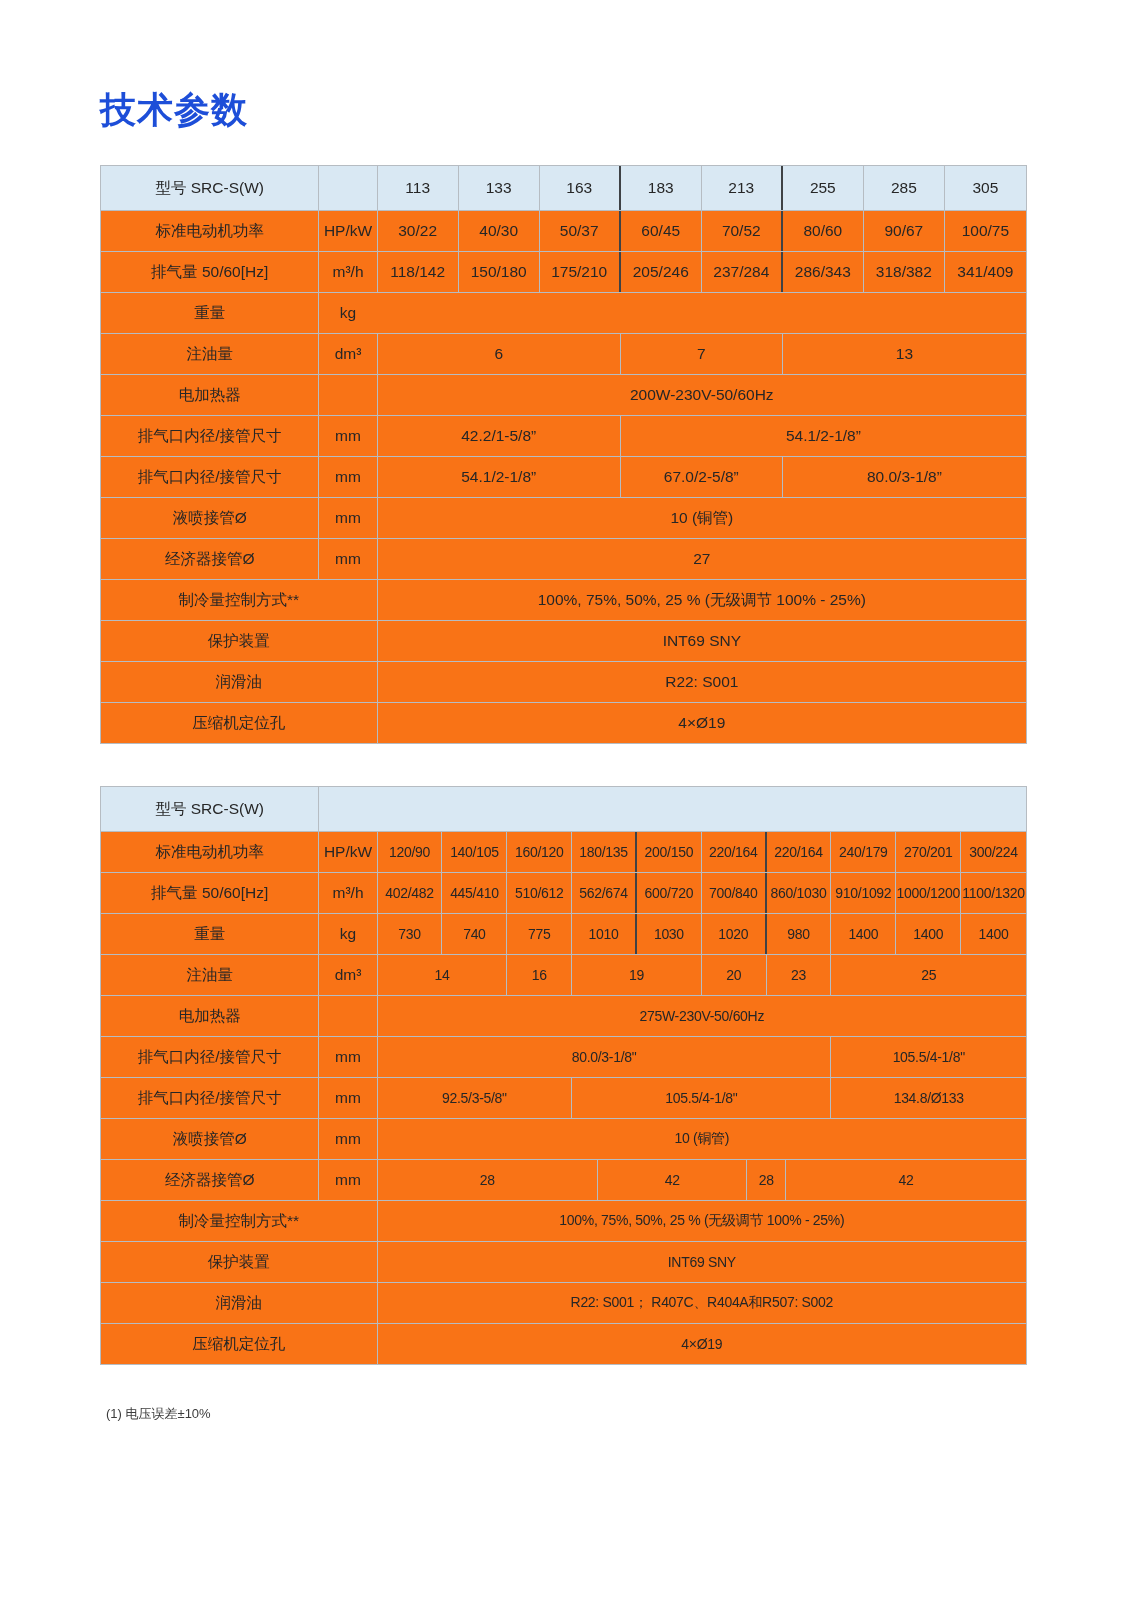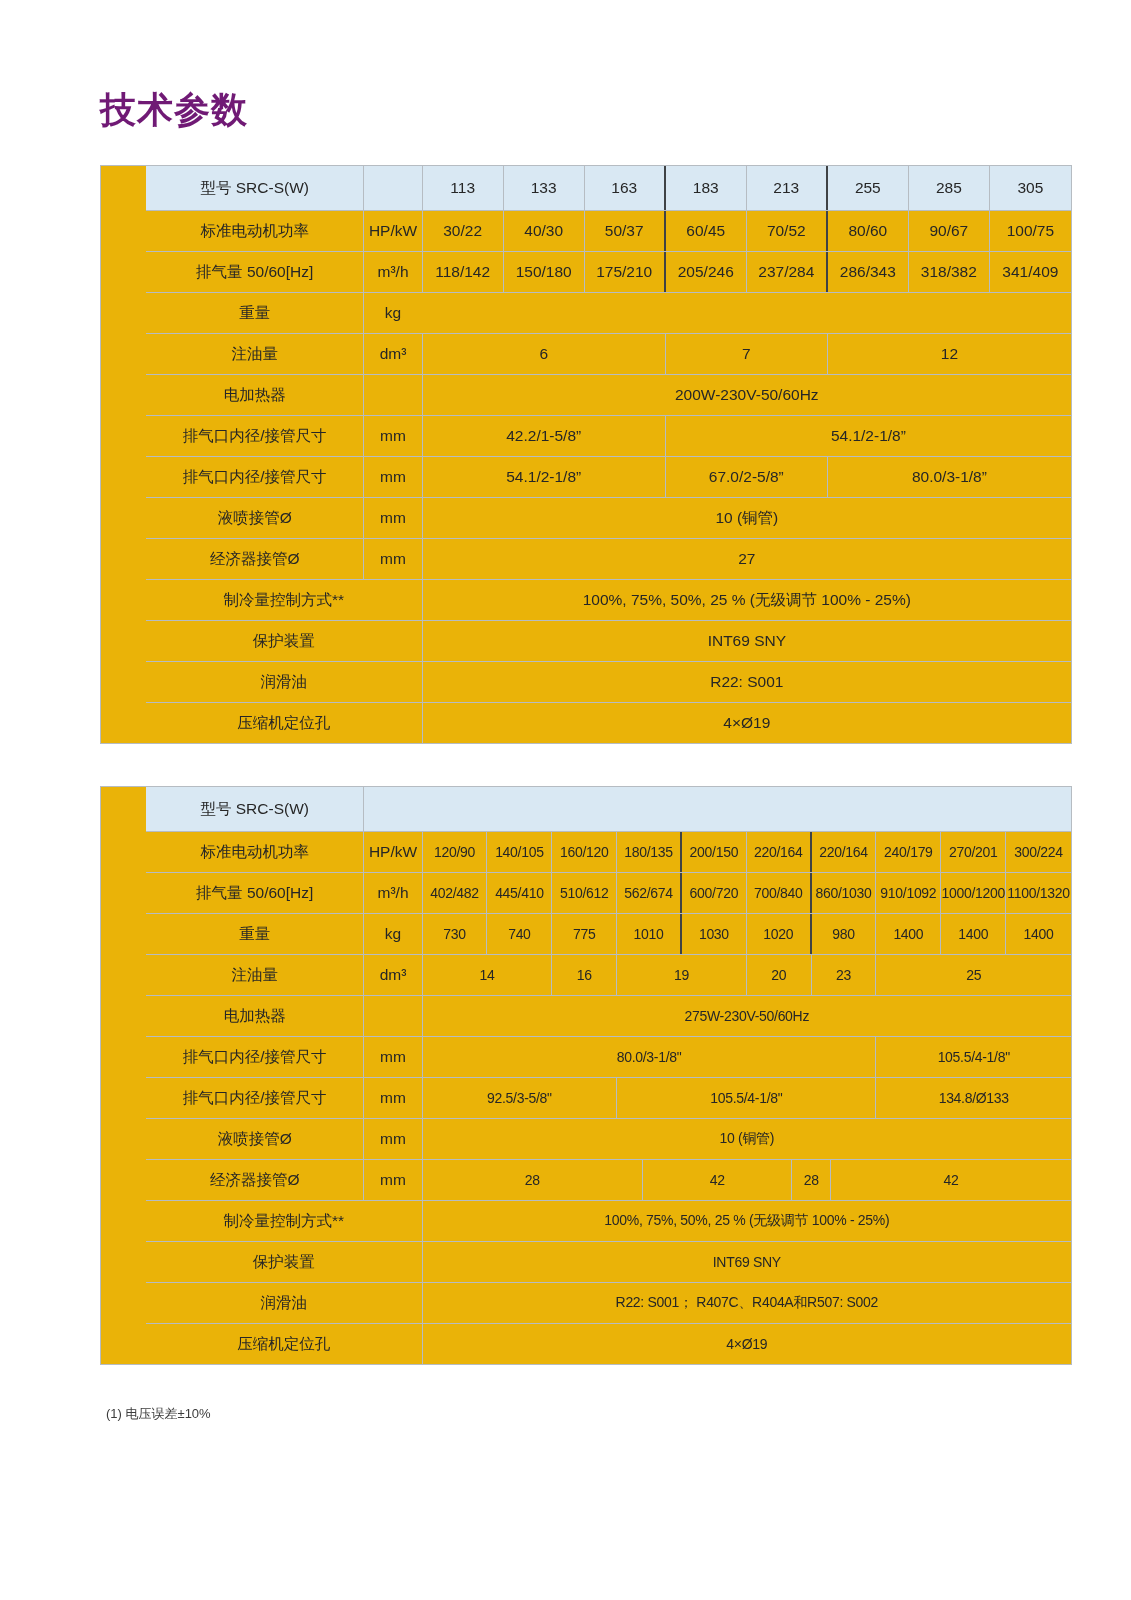--- a/index.html
+++ b/index.html
@@ -9,24 +9,24 @@
     --tc:#262626;          
   }
   html,body{margin:0;padding:0;background:#e8e8e8;}
   .page{
     width:1131px;height:1600px;background:#ffffff;margin:0 auto;
     font-family:"Liberation Sans","DejaVu Sans",sans-serif;
     color:var(--tc);box-sizing:border-box;
     padding:86px 106px 0 100px;
   }
   .page-title{
-    font-size:36px;font-weight:700;color:#701a75;margin:0 0 30px 0;
+    font-size:36px;font-weight:700;color:#1d4ed8;margin:0 0 30px 0;
     letter-spacing:1px;
   }
-  .spec-table{border:1px solid var(--bc);width:925px;background:#eab308;padding-left:45px;}
+  .spec-table{border:1px solid var(--bc);width:925px;background:#f97316;}
   .spec-table + .spec-table{margin-top:42px;}
   .trow{display:flex;height:40px;align-items:stretch;}
   .trow.thead{height:44px;background:var(--hbg);}
   .trow + .trow{border-top:1px solid var(--bc);}
   .tcell{
     display:flex;align-items:center;justify-content:center;
     box-sizing:border-box;font-size:15.5px;color:var(--tc);
     white-space:nowrap;overflow:hidden;
   }
   .label-cell{width:23.5%;}
@@ -94,21 +94,21 @@
         <div class="trow">
           <div class="tcell label-cell">重量</div>
           <div class="tcell unit-cell">kg</div>
         </div>
         <div class="trow">
           <div class="tcell label-cell">注油量</div>
           <div class="tcell unit-cell">dm³</div>
           <div class="data-area">
             <div class="tcell data-cell" style="width: 37.5%;">6</div>
             <div class="tcell data-cell" style="width: 25%;">7</div>
-            <div class="tcell data-cell" style="width: 37.5%;">12</div>
+            <div class="tcell data-cell" style="width: 37.5%;">13</div>
           </div>
         </div>
         <div class="trow">
           <div class="tcell label-cell">电加热器</div>
           <div class="tcell unit-cell"></div>
           <div class="data-area">
             <div class="tcell data-cell" style="width: 100%;">200W-230V-50/60Hz</div>
           </div>
         </div>
         <div class="trow">

